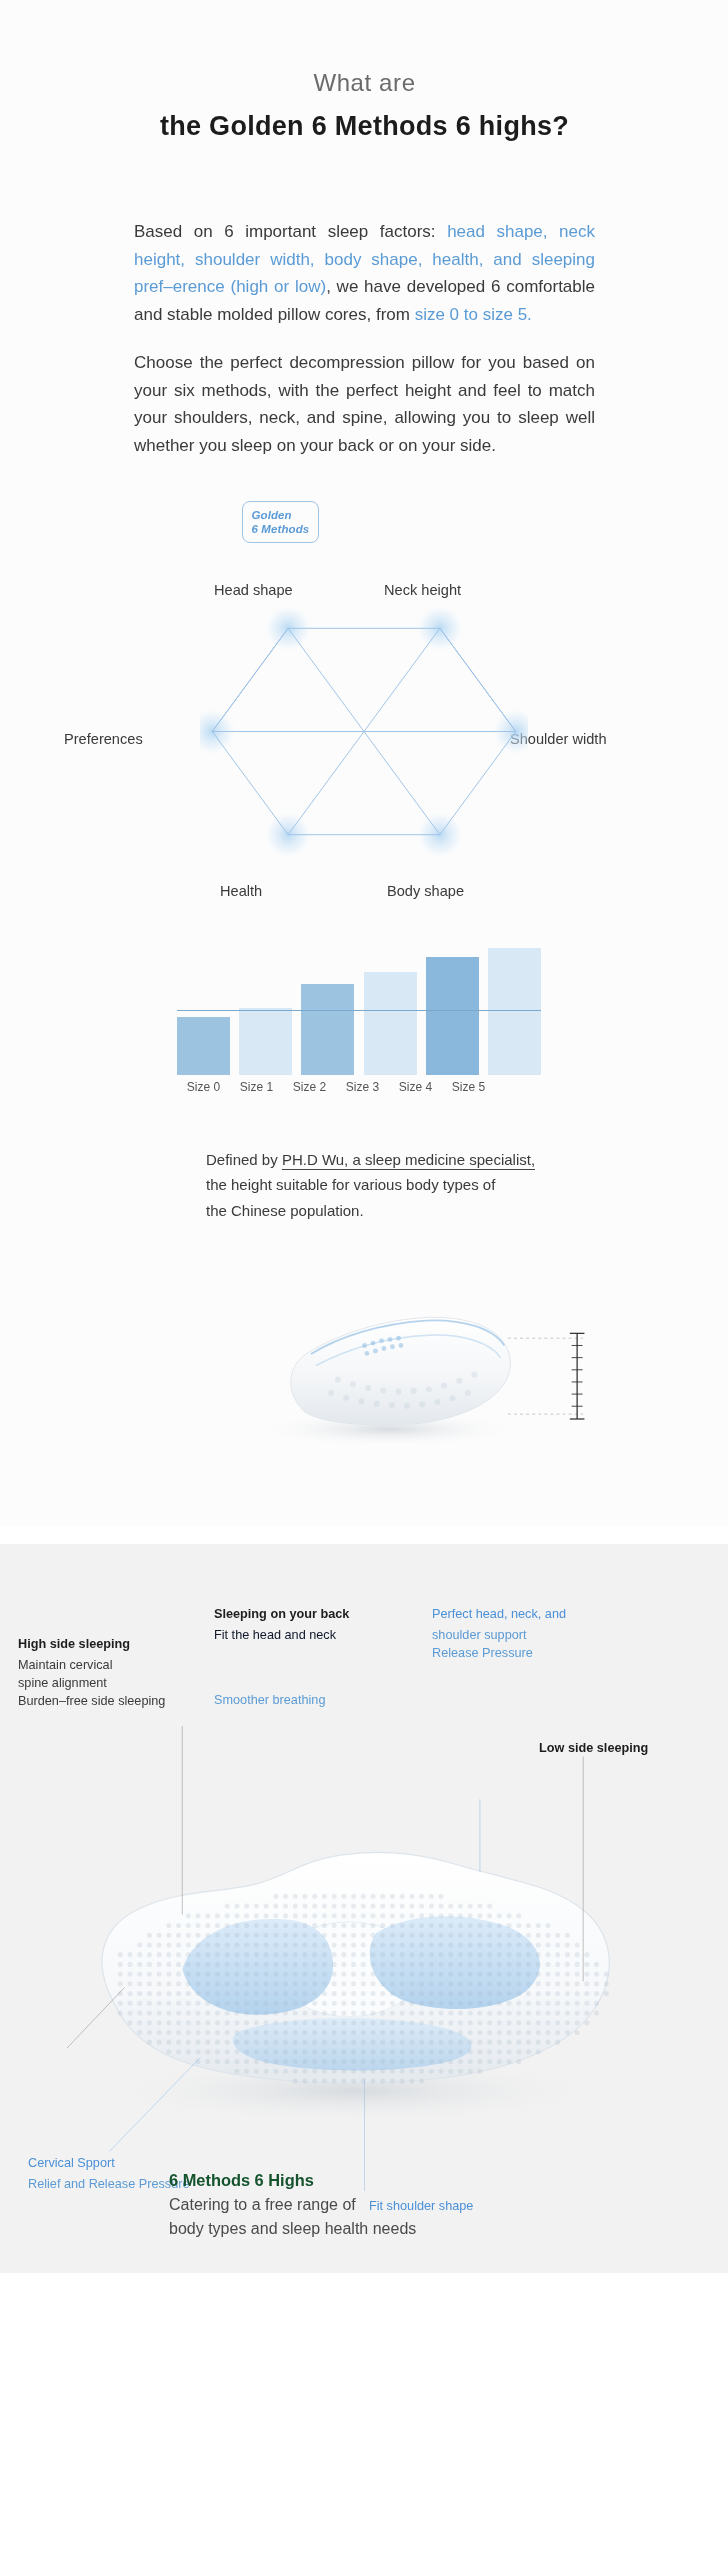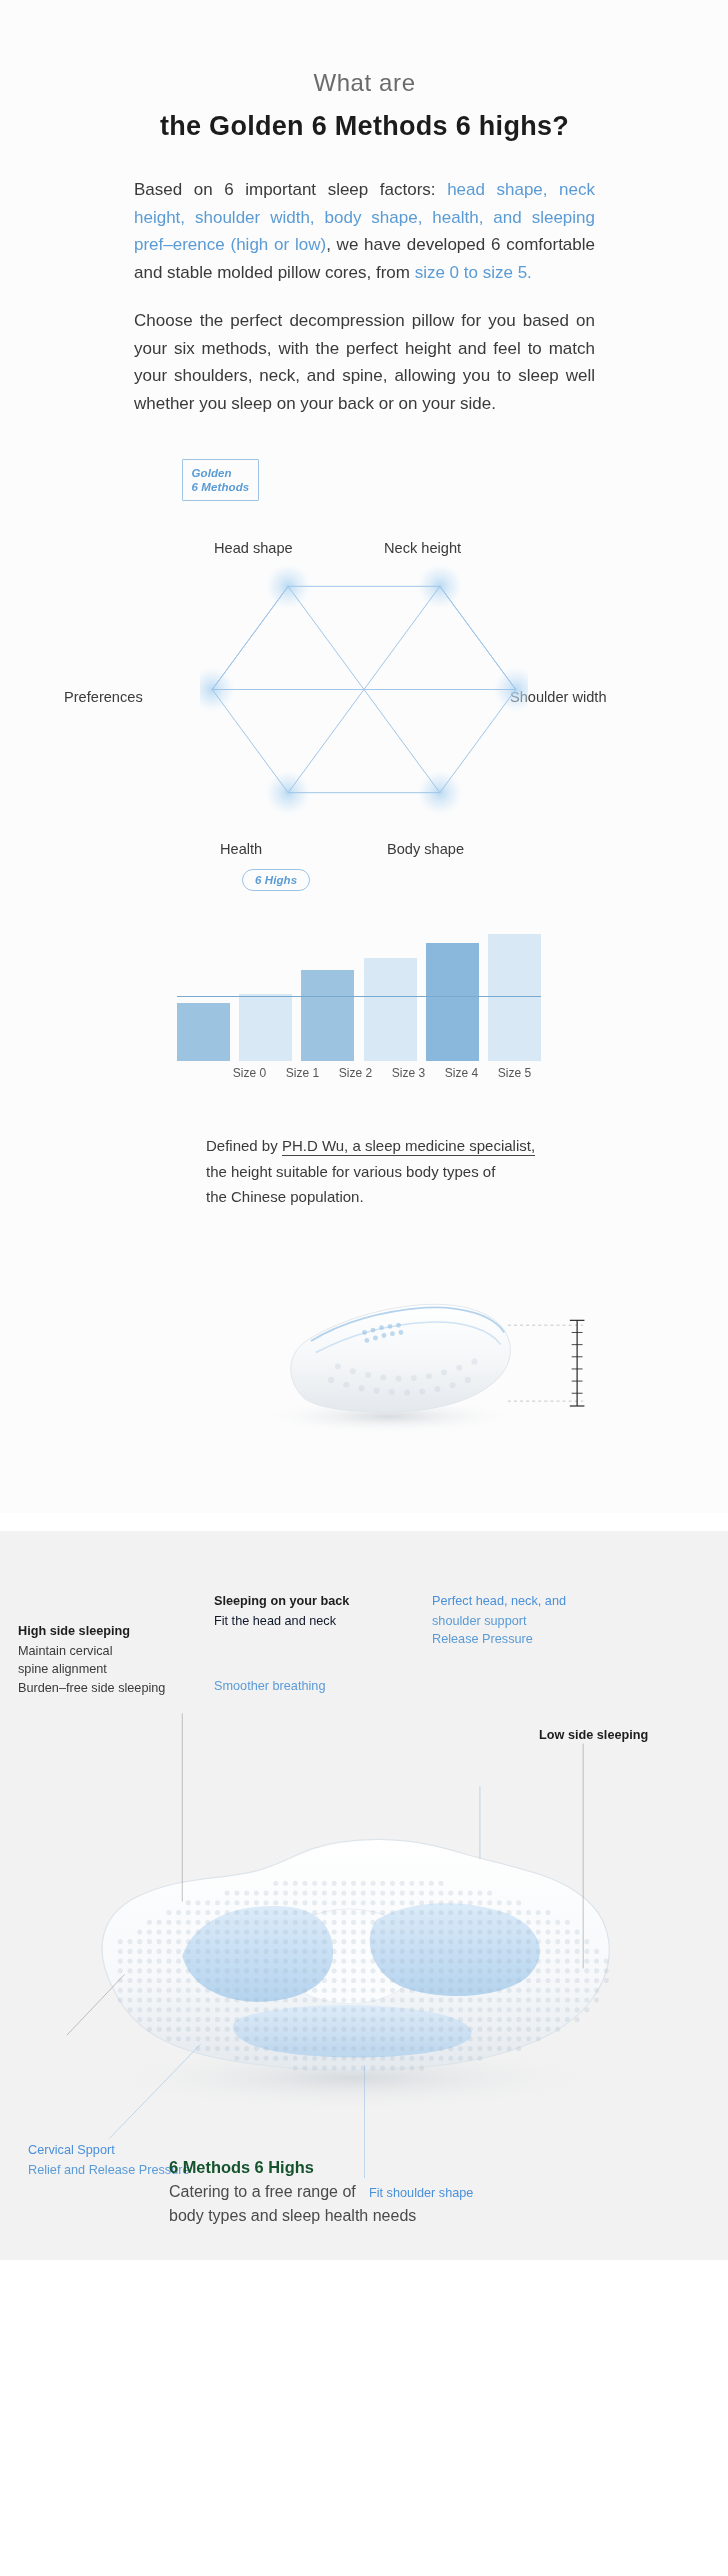--- a/index.html
+++ b/index.html
@@ -36,48 +36,48 @@
     color: #1c1c1c;
     font-size: 27px;
     font-weight: 700;
     letter-spacing: 0.3px;
     margin-top: 11px;
     line-height: 1.3;
   }
 
   .body-copy {
     width: 461px;
-    margin: 32px auto 0 auto;
+    margin: 74px auto 0 auto;
     font-size: 17px;
     line-height: 1.62;
     color: #3a3a3a;
     text-align: justify;
     font-weight: 400;
   }
   .body-copy p { margin: 0 0 20.6px 0; }
   .body-copy p:last-child { margin-bottom: 0; }
   .hl { color: #5b9bd5; }
 
   
   .badge-wrap-1 {
     width: 461px;
     margin: 42px auto 0 auto;
   }
   .badge-1 {
     display: inline-block;
     border: 0.6px solid #9dc3e6;
-    border-radius: 1px;
+    border-radius: 8px;
     color: #5b9bd5;
     font-size: 11.5px;
     line-height: 1.25;
     padding: 5.5px 8.5px;
     font-style: italic;
     font-weight: 600;
     letter-spacing: 0.1px;
-    margin-left: 48px;
+    margin-left: 108px;
   }
   .badge-2 {
     display: inline-block;
     border: 0.6px solid #9dc3e6;
     border-radius: 12px;
     color: #5b9bd5;
     font-size: 11.5px;
     padding: 4.2px 12px;
     font-style: italic;
     font-weight: 600;
@@ -132,21 +132,21 @@
     width: 364px;
     height: 1.2px;
     background: #7aa9d0;
   }
   .chart-labels {
     position: absolute;
     left: 177px;
     top: 157px;
     width: 364px;
     display: flex;
-    justify-content: flex-end;
+    justify-content: flex-start;
   }
   .chart-labels span {
     width: 53px;
     text-align: center;
     font-size: 12px;
     color: #555;
   }
 
   
   .defined {
@@ -258,23 +258,20 @@
         <polygon points="145,45 395,45 520,215 395,385 145,385 20,215" fill="none" stroke="#9dc3e6" stroke-width="1.6"></polygon>
 
         <line x1="145" y1="45" x2="395" y2="385" stroke="#9dc3e6" stroke-width="1.6"></line>
         <line x1="395" y1="45" x2="145" y2="385" stroke="#9dc3e6" stroke-width="1.6"></line>
         <line x1="20" y1="215" x2="520" y2="215" stroke="#9dc3e6" stroke-width="1.6"></line>
         <line x1="145" y1="45" x2="20" y2="215" stroke="#9dc3e6" stroke-width="1.6"></line>
         <line x1="395" y1="45" x2="520" y2="215" stroke="#9dc3e6" stroke-width="1.6"></line>
       </svg>
     </div>
 
-    <div class="badge-wrap-1" style="margin-top:6px;">
-      <div class="badge-2">6 Highs</div>
-    </div>
 
     <div class="chart-block">
       <div class="chart-area">
         <div class="bars" id="bars">
             <div class="bar" style="height: 58px; background: rgb(156, 195, 224);"></div>
             <div class="bar" style="height: 67px; background: rgb(217, 232, 245);"></div>
             <div class="bar" style="height: 91px; background: rgb(156, 195, 224);"></div>
             <div class="bar" style="height: 103px; background: rgb(217, 232, 245);"></div>
             <div class="bar" style="height: 118px; background: rgb(138, 184, 220);"></div>
             <div class="bar" style="height: 127px; background: rgb(217, 232, 245);"></div>

